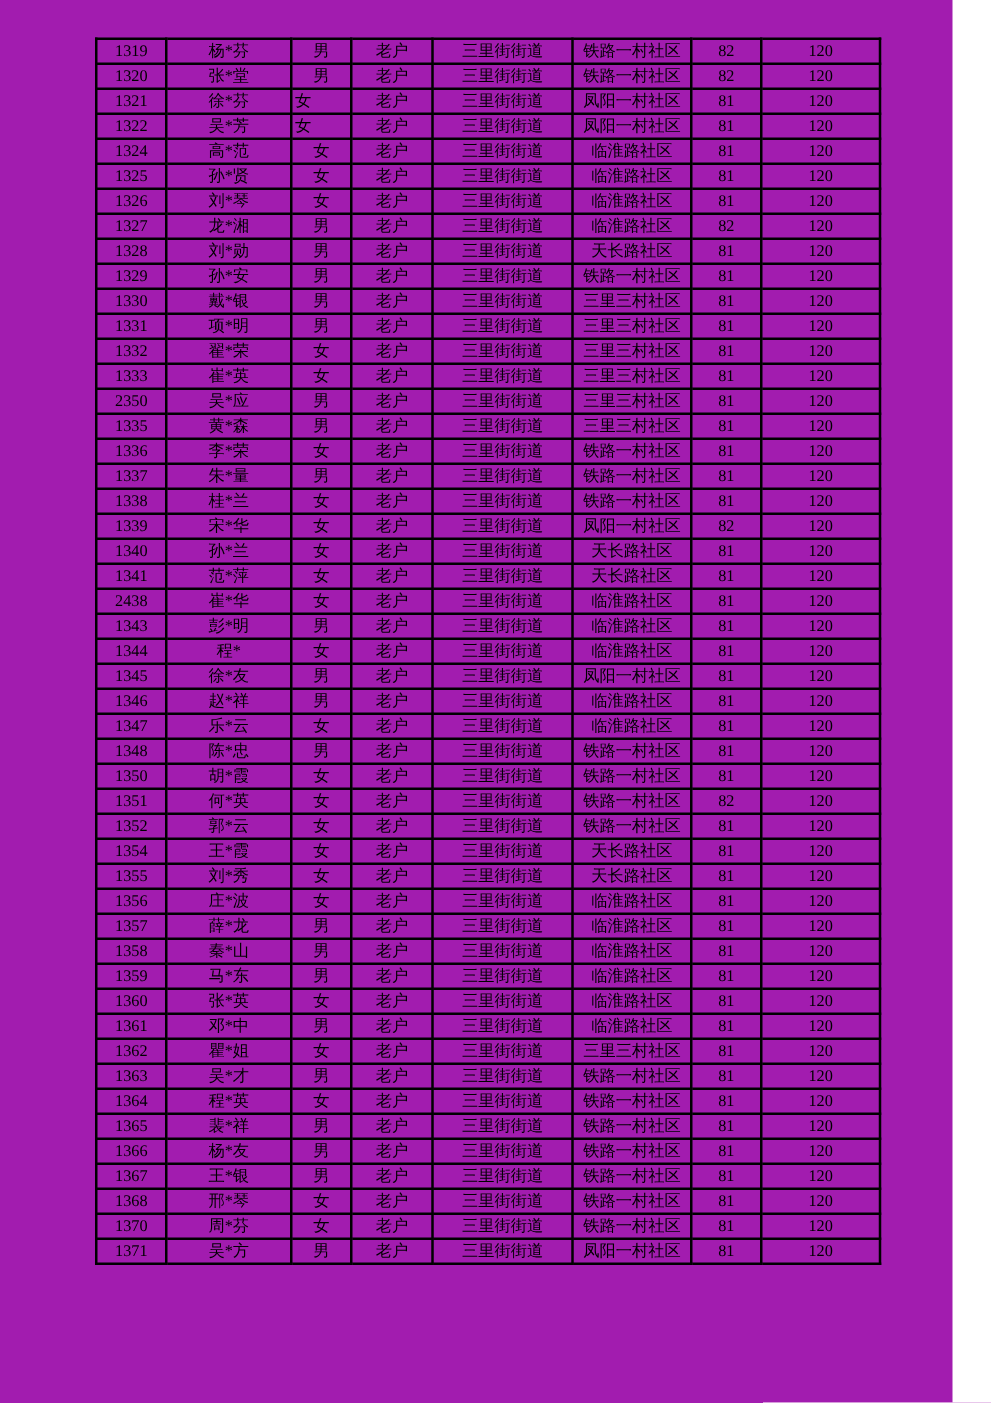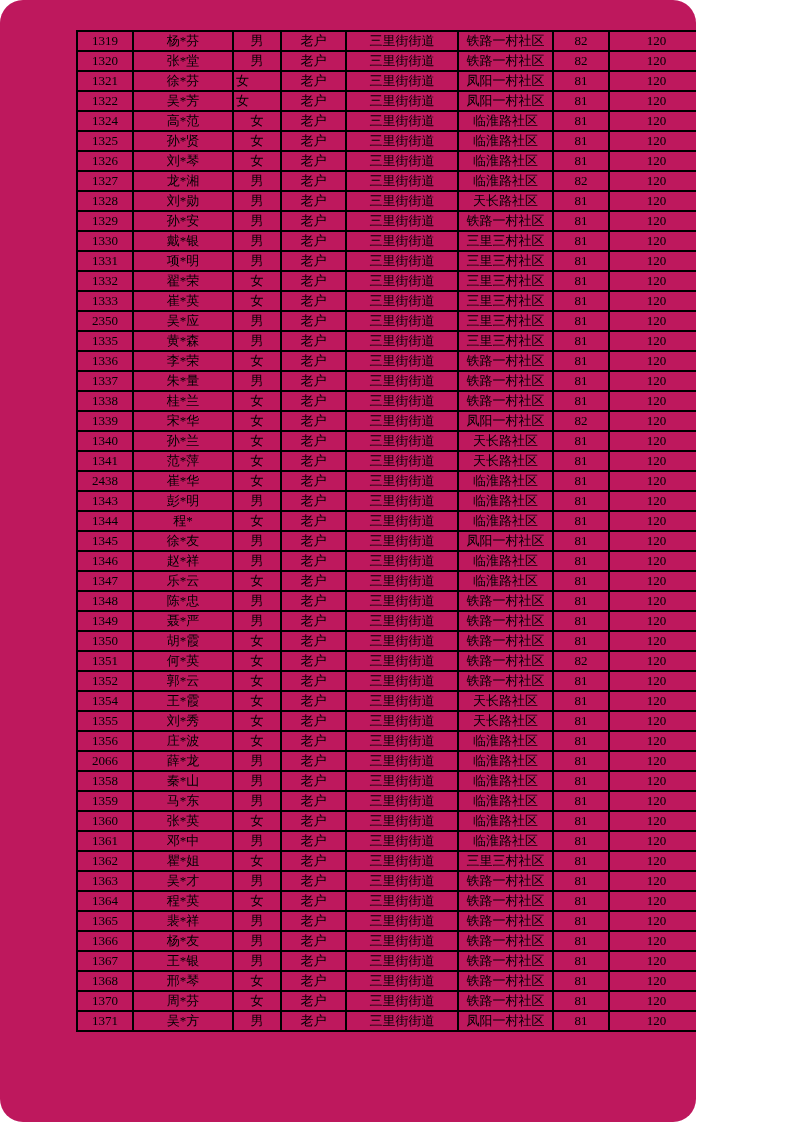--- a/index.html
+++ b/index.html
@@ -2,27 +2,26 @@
 <html><head>
 <meta charset="utf-8">
 <style>
   html, body {
     margin: 0;
     padding: 0;
     background: #ffffff;
   }
   .page {
     position: relative;
-    width: 696px;
+    width: 762px;
     height: 1122px;
-    background: #be185d;
+    background: #a21caf;
     font-family: "Liberation Serif", "DejaVu Serif", serif;
     color: #000000;
     overflow: hidden;
-    border-radius: 23px;
   }
   table.roster {
     position: absolute;
     left: 76px;
     top: 30px;
     width: 627px;
     border-collapse: collapse;
     table-layout: fixed;
   }
   table.roster td {
@@ -349,30 +348,20 @@
           <td>1348</td>
           <td>陈*忠</td>
           <td>男</td>
           <td>老户</td>
           <td>三里街街道</td>
           <td>铁路一村社区</td>
           <td>81</td>
           <td>120</td>
         </tr>
         <tr>
-          <td>1349</td>
-          <td>聂*严</td>
-          <td>男</td>
-          <td>老户</td>
-          <td>三里街街道</td>
-          <td>铁路一村社区</td>
-          <td>81</td>
-          <td>120</td>
-        </tr>
-        <tr>
           <td>1350</td>
           <td>胡*霞</td>
           <td>女</td>
           <td>老户</td>
           <td>三里街街道</td>
           <td>铁路一村社区</td>
           <td>81</td>
           <td>120</td>
         </tr>
         <tr>
@@ -419,21 +408,21 @@
           <td>1356</td>
           <td>庄*波</td>
           <td>女</td>
           <td>老户</td>
           <td>三里街街道</td>
           <td>临淮路社区</td>
           <td>81</td>
           <td>120</td>
         </tr>
         <tr>
-          <td>2066</td>
+          <td>1357</td>
           <td>薛*龙</td>
           <td>男</td>
           <td>老户</td>
           <td>三里街街道</td>
           <td>临淮路社区</td>
           <td>81</td>
           <td>120</td>
         </tr>
         <tr>
           <td>1358</td>

